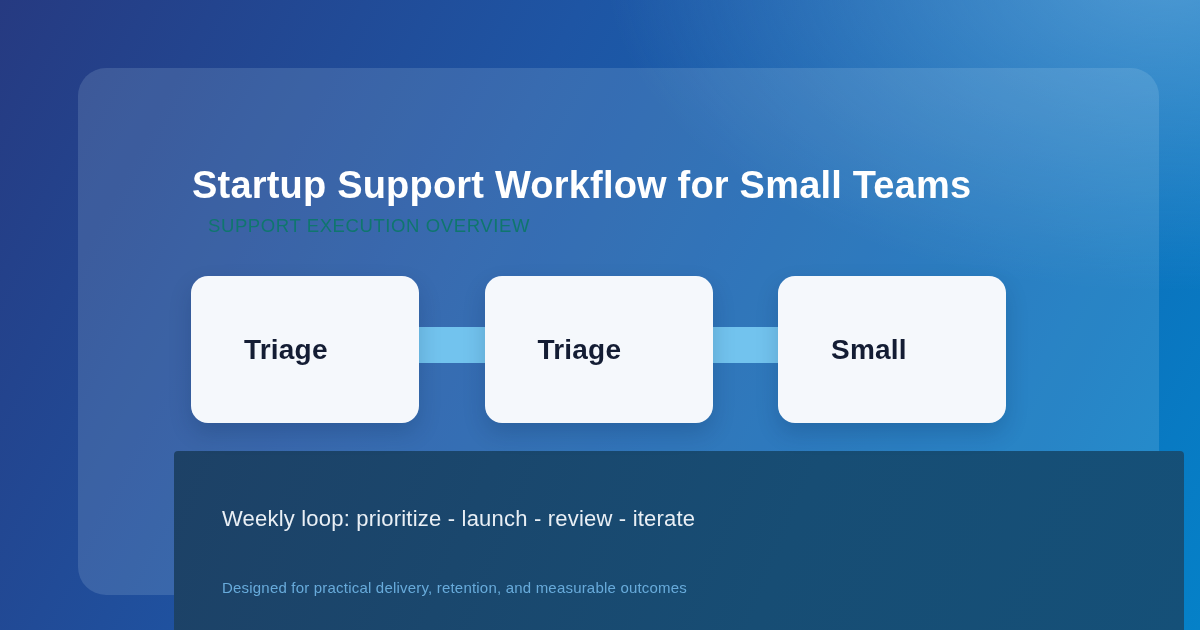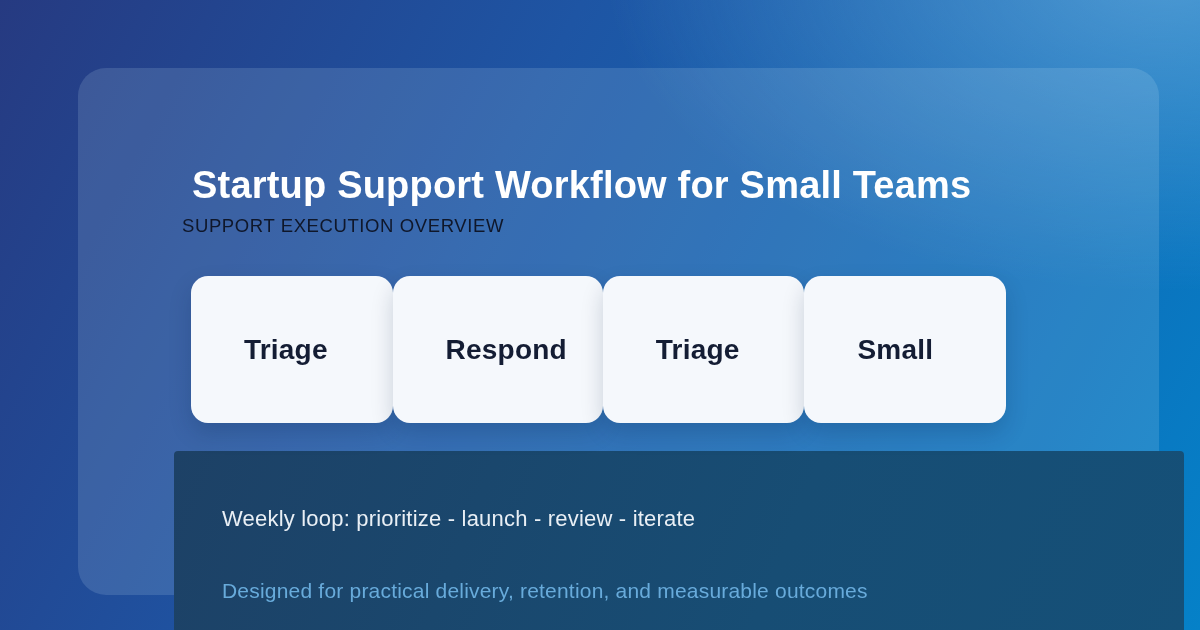--- a/index.html
+++ b/index.html
@@ -35,25 +35,25 @@
     font-size: 38px;
     line-height: 1.1;
     font-weight: 700;
     color: #ffffff;
     letter-spacing: 0.2px;
     white-space: nowrap;
   }
 
   .subtitle {
     position: absolute;
-    left: 86px;
+    left: 112px;
     top: 129px;
     font-size: 18.5px;
     font-weight: 400;
-    color: #0f172a;
+    color: #0f766e;
     letter-spacing: 0.6px;
     white-space: nowrap;
   }
 
   .flow {
     position: absolute;
     left: 95px;
     top: 190px;
     width: 851px;
     height: 147px;
@@ -104,21 +104,21 @@
 
   .panel-line1 {
     font-size: 22px;
     font-weight: 400;
     color: #e9eff5;
     letter-spacing: 0.2px;
   }
 
   .panel-line2 {
     margin-top: 11px;
-    font-size: 21px;
+    font-size: 15px;
     font-weight: 400;
     color: #68abdb;
     letter-spacing: 0.2px;
   }
 </style>
 </head>
 <body>
 
 <div class="card">
 
@@ -126,23 +126,20 @@
 
   <div class="subtitle">SUPPORT EXECUTION OVERVIEW</div>
 
   <div class="flow">
     <div class="connector"></div>
 
     <div class="step">
       <span class="step-label">Triage</span>
     </div>
 
-    <div class="step">
-      <span class="step-label">Respond</span>
-    </div>
 
     <div class="step">
       <span class="step-label">Triage</span>
     </div>
 
     <div class="step">
       <span class="step-label">Small</span>
     </div>
   </div>
 

